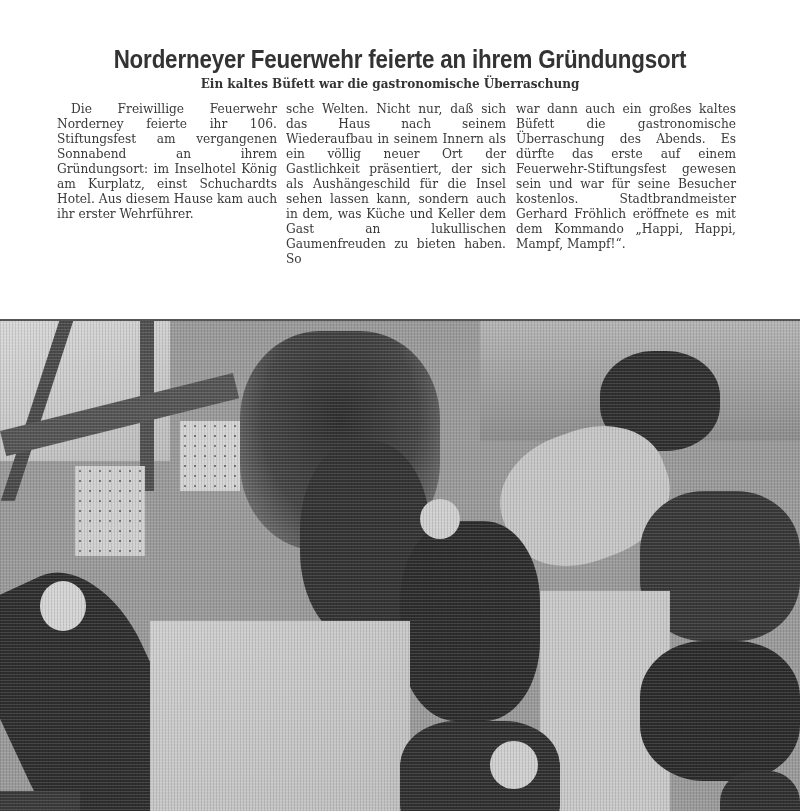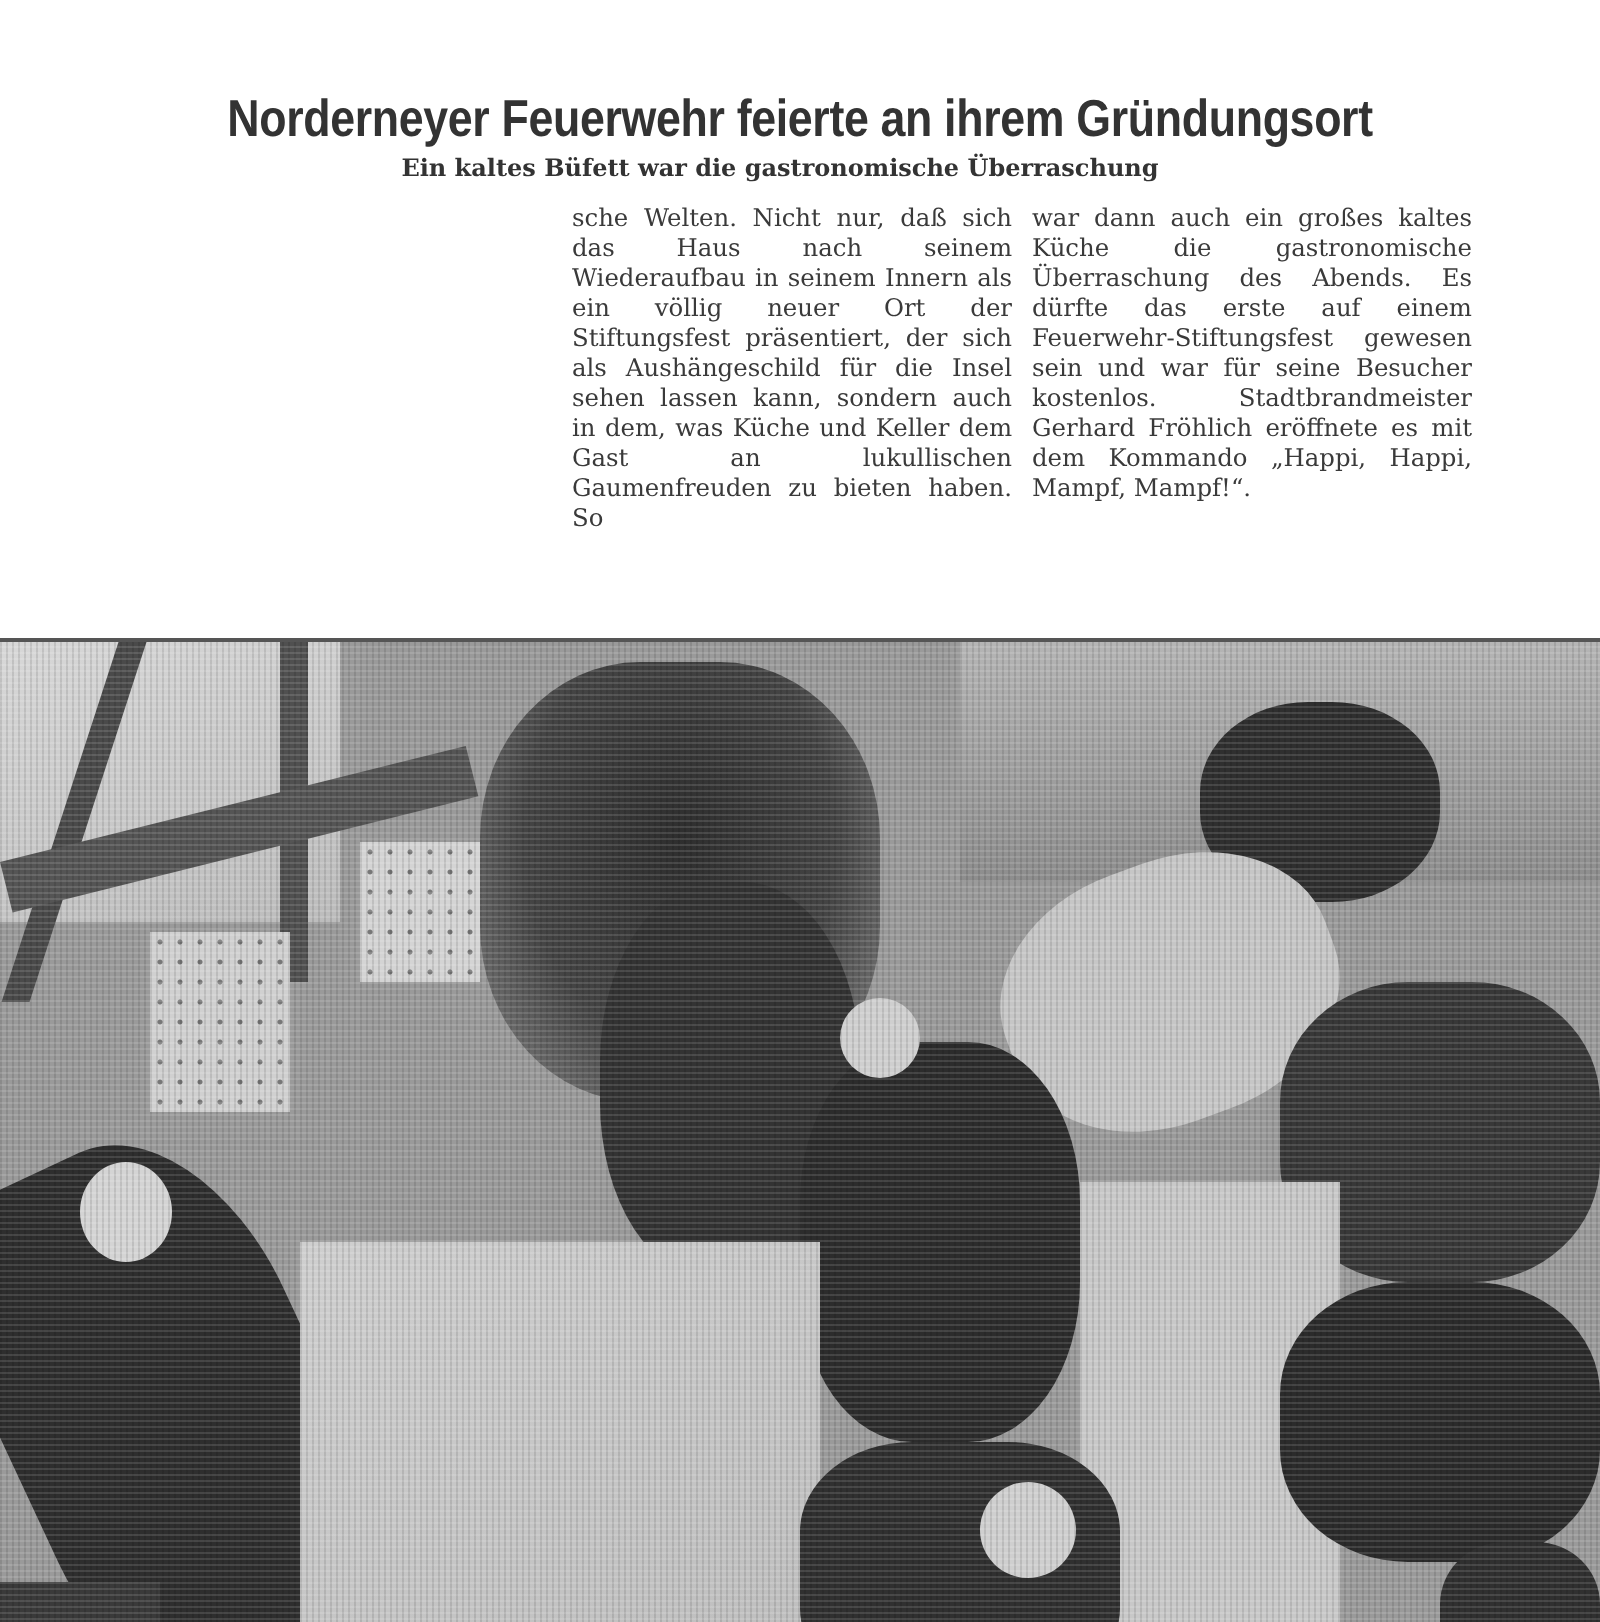--- a/index.html
+++ b/index.html
@@ -65,26 +65,27 @@
 </head>
 <body>
 
 <div class="clipping">
 
   <h1 class="headline" style="margin:0;">Norderneyer Feuerwehr feierte an ihrem Gründungsort</h1>
   <h2 class="subhead" style="margin:0;">Ein kaltes Büfett war die gastronomische Überraschung</h2>
 
   <div class="columns">
     <div class="col col-1">
+      <p>Die Freiwillige Feuerwehr Norderney feierte ihr 106. Stiftungsfest am vergangenen Sonnabend an ihrem Gründungsort: im Inselhotel König am Kurplatz, einst Schuchardts Hotel. Aus diesem Hause kam auch ihr erster Wehrführer.</p>
     </div>
     <div class="col col-2">
-      <p class="noindent">sche Welten. Nicht nur, daß sich das Haus nach seinem Wiederaufbau in seinem Innern als ein völlig neuer Ort der Stiftungsfest präsentiert, der sich als Aushängeschild für die Insel sehen lassen kann, sondern auch in dem, was Küche und Keller dem Gast an lukullischen Gaumenfreuden zu bieten haben. So</p>
+      <p class="noindent">sche Welten. Nicht nur, daß sich das Haus nach seinem Wiederaufbau in seinem Innern als ein völlig neuer Ort der Gastlichkeit präsentiert, der sich als Aushängeschild für die Insel sehen lassen kann, sondern auch in dem, was Küche und Keller dem Gast an lukullischen Gaumenfreuden zu bieten haben. So</p>
     </div>
     <div class="col col-3">
-      <p class="noindent">war dann auch ein großes kaltes Küche die gastronomische Überraschung des Abends. Es dürfte das erste auf einem Feuerwehr-Stiftungsfest gewesen sein und war für seine Besucher kostenlos. Stadtbrandmeister Gerhard Fröhlich eröffnete es mit dem Kommando „Happi, Happi, Mampf, Mampf!“.</p>
+      <p class="noindent">war dann auch ein großes kaltes Büfett die gastronomische Überraschung des Abends. Es dürfte das erste auf einem Feuerwehr-Stiftungsfest gewesen sein und war für seine Besucher kostenlos. Stadtbrandmeister Gerhard Fröhlich eröffnete es mit dem Kommando „Happi, Happi, Mampf, Mampf!“.</p>
     </div>
   </div>
 
   <div class="photo" title="Halftone newspaper photo: firefighters in uniform seated at tables in a hotel hall, viewed from above">
 
     <div class="blk" style="left:0;top:0;width:170px;height:140px;background:linear-gradient(160deg,#d8d8d8,#bcbcbc);"></div>
     <div class="blk" style="left:30px;top:0;width:14px;height:180px;background:#4a4a4a;transform:skewX(-18deg);"></div>
     <div class="blk" style="left:140px;top:0;width:14px;height:170px;background:#505050;"></div>
     <div class="blk" style="left:0;top:110px;width:240px;height:26px;background:#555;transform:rotate(-14deg);transform-origin:0 0;"></div>
 

